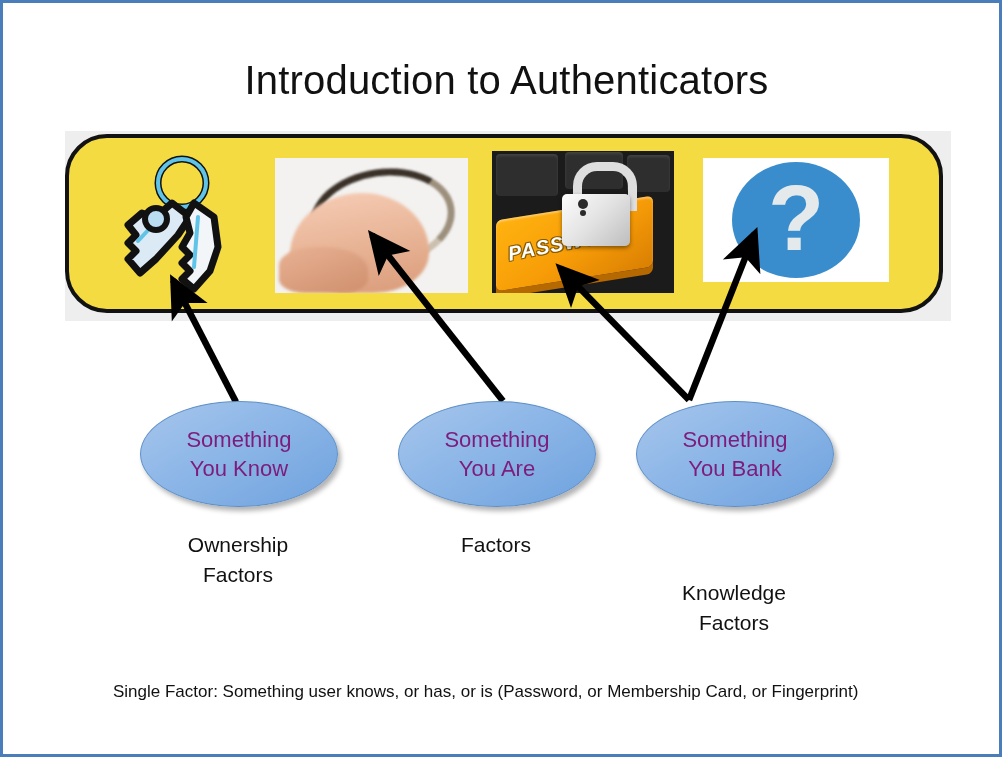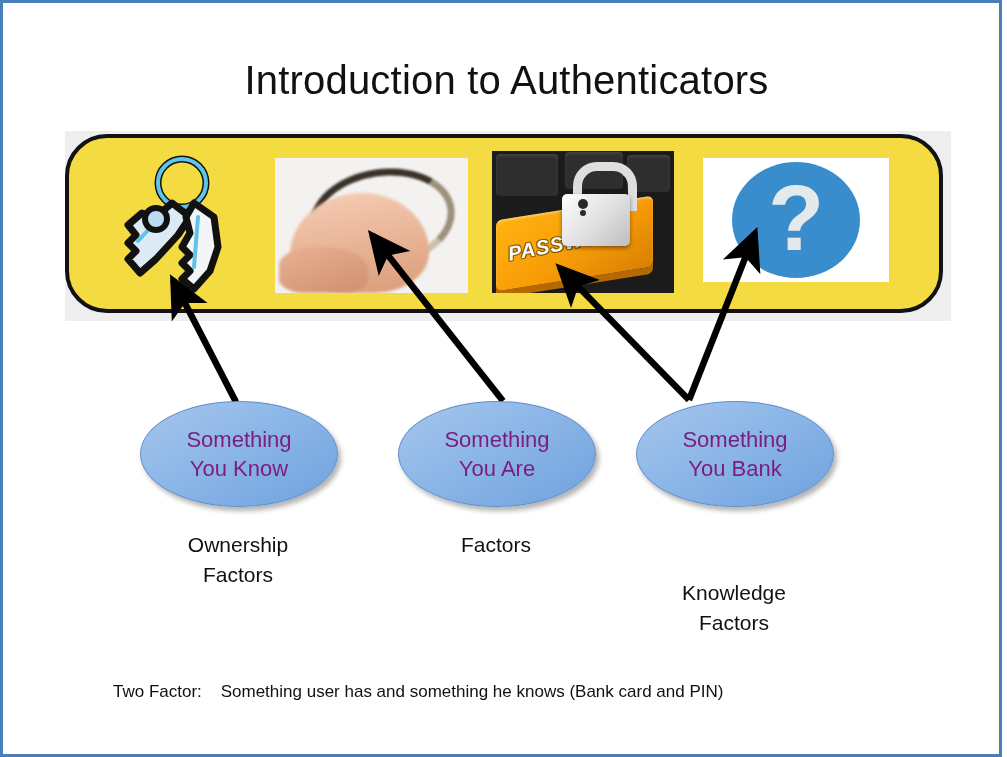--- a/index.html
+++ b/index.html
@@ -327,17 +327,18 @@
   </div>
   <div class="factor-caption" id="caption-inherence">
     <div>Factors</div>
   </div>
   <div class="factor-caption" id="caption-knowledge">
     <div>Knowledge</div>
     <div>Factors</div>
   </div>
 
   <div id="notes">
+    <div>Single Factor: Something user knows, or has, or is (Password, or Membership Card, or Fingerprint)</div>
     <div>Two Factor:    Something user has and something he knows (Bank card and PIN)</div>
     
   </div>
 
 </div>
 
 </body></html>

